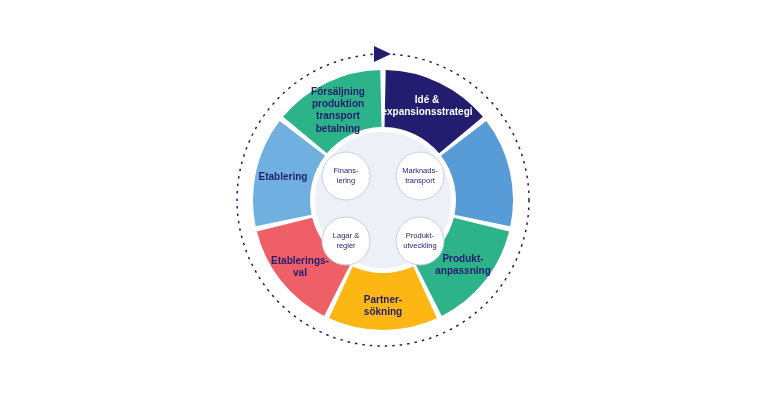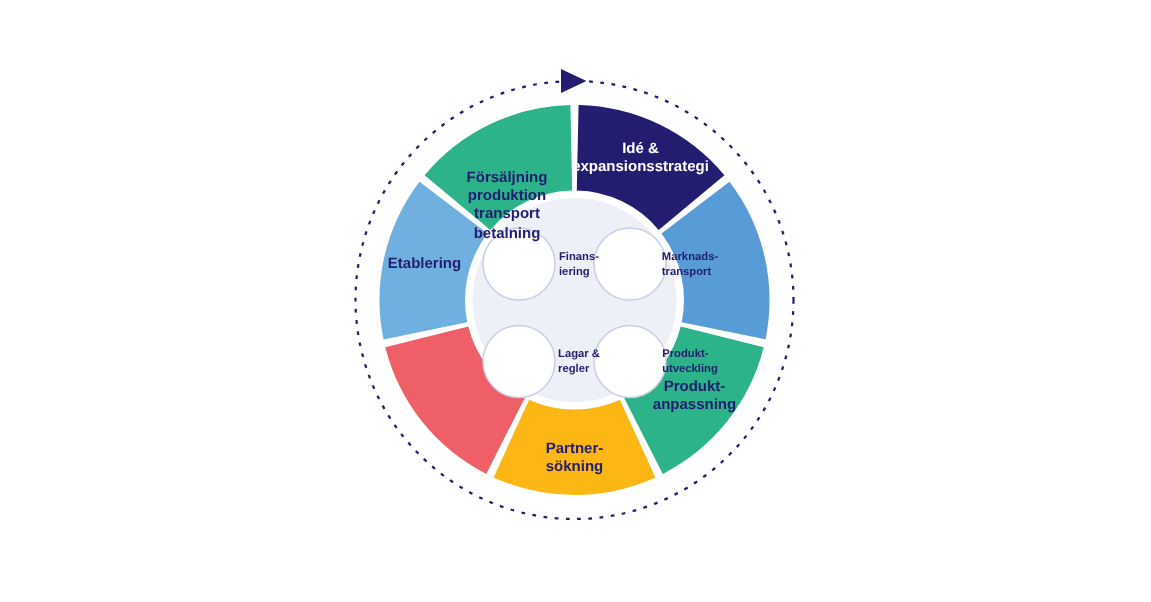--- a/index.html
+++ b/index.html
@@ -27,26 +27,26 @@
     left: 383px; top: 207px;
     transform: translate(-50%, -50%);
     font-weight: 700;
     font-size: 12.5px;
     white-space: nowrap;
     pointer-events: none;
   }
   .bubble-label {
     position: absolute;
     transform: translate(-50%, -50%);
-    font-weight: 700;
+    text-align: center;
+    font-weight: 400;
     font-size: 7.5px;
     line-height: 1.3;
     white-space: pre-line;
     pointer-events: none;
-    margin-left: 40px;
   }
 </style>
 </head>
 <body>
 
 <div class="canvas">
 
   <svg width="767" height="401" viewBox="0 0 767 401">
     <circle id="dash-circle" cx="383" cy="200" r="146" fill="none" stroke-width="1.5" stroke-dasharray="2.5 5" stroke="#231d70"></circle>
     <polygon id="direction-arrow" points="374,46 374,62 391,54" fill="#231d70"></polygon>
@@ -67,22 +67,24 @@
       <circle class="bubble" cx="420" cy="241" r="24" stroke-width="1" fill="#ffffff" stroke="#c8cfe4"></circle>
     </g>
   </svg>
 
   <div class="seg-label" style="left: 427px; top: 106px; color: rgb(255, 255, 255);">Idé &amp;
 expansionsstrategi</div>
   <div class="seg-label" style="left: 463px; top: 265px; color: rgb(35, 29, 112);">Produkt-
 anpassning</div>
   <div class="seg-label" style="left: 383px; top: 306px; color: rgb(35, 29, 112);">Partner-
 sökning</div>
+  <div class="seg-label" style="left: 300px; top: 267px; color: rgb(35, 29, 112);">Etablerings-
+val</div>
   <div class="seg-label" style="left: 283px; top: 177px; color: rgb(35, 29, 112);">Etablering</div>
-  <div class="seg-label" style="left: 338px; top: 110px; color: rgb(35, 29, 112); margin-top: 28px;">Försäljning
+  <div class="seg-label" style="left: 338px; top: 110px; color: rgb(35, 29, 112);">Försäljning
 produktion
 transport
 betalning</div>
 
 
   <div class="bubble-label" style="left: 346px; top: 176px; color: rgb(35, 29, 112);">Finans-
 iering</div>
   <div class="bubble-label" style="left: 420px; top: 176px; color: rgb(35, 29, 112);">Marknads-
 transport</div>
   <div class="bubble-label" style="left: 346px; top: 241px; color: rgb(35, 29, 112);">Lagar &amp;

